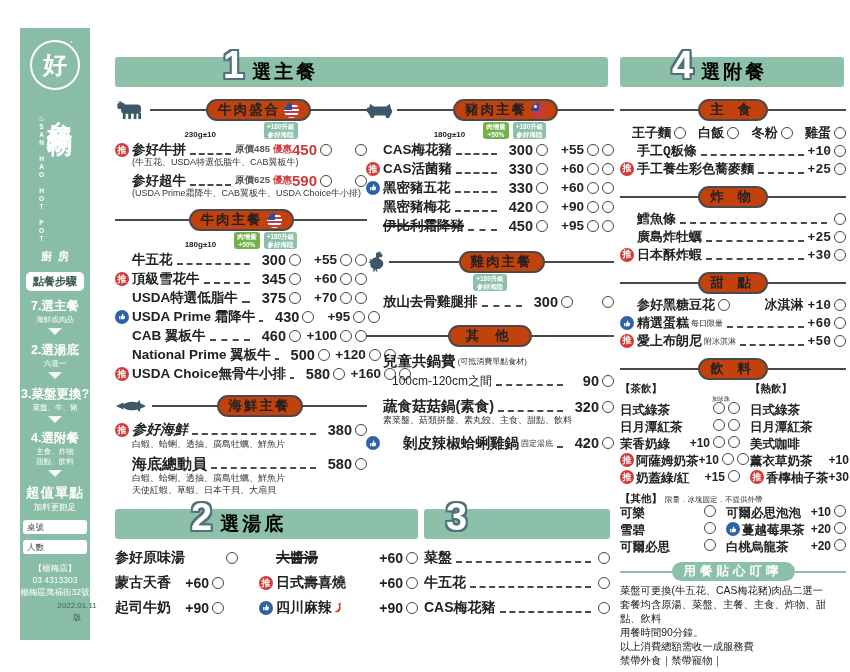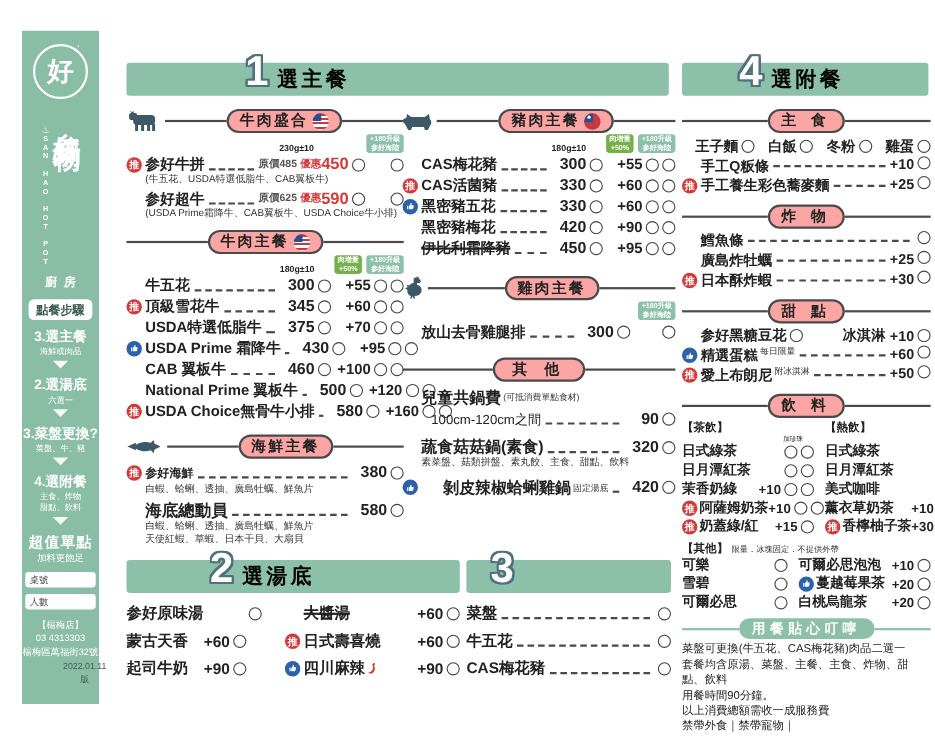--- a/index.html
+++ b/index.html
@@ -35,23 +35,23 @@
   .banner{position:absolute;height:30px;background:#8cc0a8;border-radius:3px;display:flex;align-items:center;}
   .bnum{position:relative;top:-7px;font-size:38px;font-weight:900;color:#fff;line-height:30px;
         text-shadow:-2px -2px 0 #50707c,2px -2px 0 #50707c,-2px 2px 0 #50707c,2px 2px 0 #50707c,
                     -2px 0 0 #50707c,2px 0 0 #50707c,0 -2px 0 #50707c,0 2px 0 #50707c;}
   .btitle{color:#000000;font-size:19px;font-weight:bold;letter-spacing:3px;margin-left:8px;}
   
   .col{position:absolute;}
   .ph{display:flex;align-items:center;margin:5px 0 2px;}
   .ph .ln{flex:1;height:2px;background:#4a4a4a;}
   .ph .pl{border:2px solid #4a4a4a;border-radius:13px;padding:0 10px;font-weight:bold;font-size:13.5px;
-          display:flex;align-items:center;gap:4px;background:#fca5a5;letter-spacing:2px;height:18px;white-space:nowrap;}
+          display:flex;align-items:center;gap:4px;background:#c2410c;letter-spacing:2px;height:18px;white-space:nowrap;}
   .animal{flex:none;margin-right:3px;display:flex;}
-  .ch{display:flex;justify-content:flex-end;align-items:flex-end;gap:4px;height:16px;margin:1px 0;}
+  .ch{display:flex;justify-content:center;align-items:flex-end;gap:4px;height:16px;margin:1px 0;}
   .wn{font-size:8px;font-weight:bold;color:#222;}
   .mini{font-size:6.5px;line-height:7.5px;color:#fff;border-radius:3px;padding:1px 3px;text-align:center;font-weight:bold;}
   .mini span{display:block;}
   .mini.green{background:#76b04b;}
   .mini.teal{background:#8cc0a8;}
   .row{display:flex;align-items:center;height:19px;font-size:13.5px;}
   .bdg{width:17px;flex:none;display:flex;align-items:center;}
   .badge-tui{background:#cf3a3a;color:#fff;border-radius:50%;width:14px;height:14px;font-size:9px;
              line-height:14px;text-align:center;font-weight:bold;}
   .badge-th{background:#2e62a8;border-radius:50%;width:14px;height:14px;display:flex;align-items:center;justify-content:center;}
@@ -61,28 +61,28 @@
   .pr{font-weight:bold;width:32px;text-align:right;font-size:14.5px;flex:none;}
   .up{font-weight:bold;width:36px;text-align:right;font-size:13.5px;flex:none;}
   .o{display:inline-block;width:10px;height:10px;border:1.6px solid #444;border-radius:50%;flex:none;margin-left:3px;background:#fff;}
   .gap36{width:36px;flex:none;}
   .ds{font-size:9px;color:#333;margin:-2px 0 3px 17px;line-height:11px;}
   .orig{font-size:9.5px;color:#555;font-weight:bold;margin-right:3px;}
   .plab{font-size:9.5px;color:#cf3a3a;font-weight:bold;}
   .promo{font-size:15px;color:#cf3a3a;font-weight:bold;}
   .note-s{font-size:8px;color:#333;margin-left:2px;}
   
-  .r4{display:flex;height:18px;font-size:13px;}
+  .r4{display:flex;align-items:center;height:18px;font-size:13px;font-family:Liberation Mono, monospace;}
   .r4 .pr4{font-weight:bold;font-size:13px;flex:none;}
   .quad{display:flex;justify-content:space-between;align-items:center;font-size:13px;height:19px;margin-left:12px;}
   .quad .q{display:flex;align-items:center;font-weight:600;}
   .dcols{display:flex;gap:10px;}
   .dl{width:120px;}.drt{flex:1;}
   .dt{font-size:10.5px;font-weight:bold;height:13px;}
-  .drow{display:flex;align-items:center;height:17px;font-size:12.5px;}
+  .drow{display:flex;align-items:flex-start;height:17px;font-size:12.5px;}
   .drow .nm4{font-weight:600;white-space:nowrap;}
   .drow .dpr{font-weight:bold;font-size:12px;margin-left:auto;}
   .pearl{font-size:6px;text-align:right;margin-right:10px;height:7px;}
   .tinynote{font-size:7.5px;font-weight:normal;color:#333;}
   .npill{display:flex;align-items:center;margin:6px 0 3px;}
   .npill .ln{flex:1;height:2px;background:#8cc0a8;}
   .npill .pl2{background:#8cc0a8;color:#fff;border-radius:12px;padding:1px 12px;font-size:12.5px;
               font-weight:bold;letter-spacing:4px;white-space:nowrap;}
   .nline{font-size:10.3px;line-height:14px;color:#222;}
   
@@ -110,21 +110,21 @@
       <div class="bencol">
         <span class="bem">♨</span>
         <span class="ben">SAN HAO HOT POT</span>
       </div>
       <div class="bcjk">参好鍋物</div>
     </div>
     <div class="kitchen">廚房</div>
     <div class="steps-pill">點餐步驟</div>
 
     <div class="step">
-      <div class="t">3.選主餐</div>
+      <div class="t">7.選主餐</div>
       <div class="s">海鮮或肉品</div>
       <div class="tri"></div>
     </div>
     <div class="step">
       <div class="t">2.選湯底</div>
       <div class="s">六選一</div>
       <div class="tri"></div>
     </div>
     <div class="step">
       <div class="t">3.菜盤更換?</div>
@@ -335,21 +335,21 @@
       <span class="pl">
           <span>海鮮主餐</span>
         </span>
       <span class="ln"></span>
     </div>
 
     <div class="row" style="height:22px;">
       <span class="bdg">
           <span class="badge-tui">推</span>
         </span>
-      <span class="nm" style="font-size:11px;">参好海鮮</span>
+      <span class="nm" style="font-size:14px;font-style:italic;">参好海鮮</span>
       <span class="ldr"></span>
       <span class="pr">380</span>
       <span class="o"></span>
     </div>
     <div class="ds">白蝦、蛤蜊、透抽、廣島牡蠣、鮮魚片</div>
     <div class="row" style="height:22px;">
       <span class="bdg"></span>
       <span class="nm" style="font-size:15px;">海底總動員</span>
       <span class="ldr"></span>
       <span class="pr">580</span>

